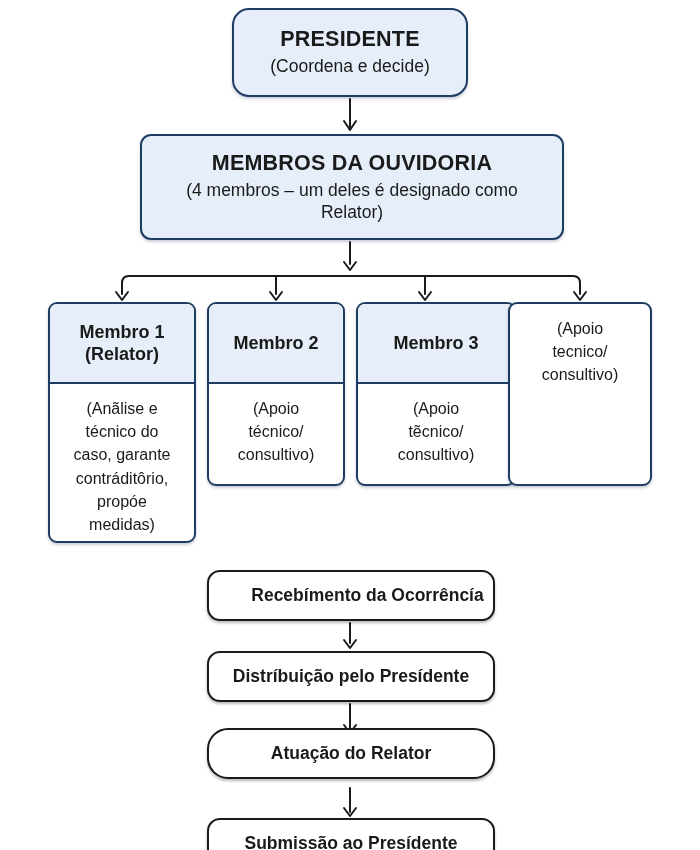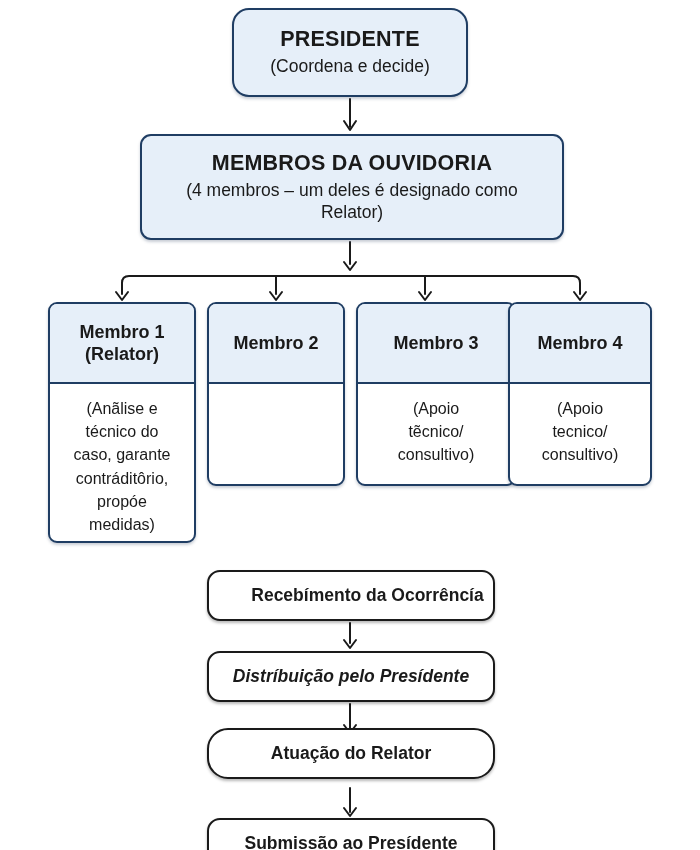--- a/index.html
+++ b/index.html
@@ -44,21 +44,21 @@
   #member-box-3{left:356px;width:160px;height:184px;}
   #member-box-4{left:508px;width:144px;height:184px;}
 
   .flow-box{
     position:absolute;left:207px;width:288px;height:51px;background:#ffffff;
     border:2px solid var(--flow-border);border-radius:13px;
     display:flex;align-items:center;justify-content:center;text-align:center;
     font-weight:bold;font-size:17.5px;box-shadow:0 2px 3px rgba(0,0,0,.28);
   }
   #flow-step-1{top:570px;padding-left:33px;}
-  #flow-step-2{top:651px;font-style:italic;}
+  #flow-step-2{top:651px;}
   #flow-step-3{top:728px;border-radius:21px;}
   #flow-step-4{top:818px;}
 
   #arrow-layer{position:absolute;left:0;top:0;width:700px;height:850px;pointer-events:none;}
   #arrow-layer path{stroke:var(--arrow);stroke-width:2;fill:none;stroke-linecap:round;stroke-linejoin:round;}
 </style>
 </head>
 <body>
 
 <div class="canvas">
@@ -113,35 +113,35 @@
     </div>
     <div class="member-body">
       <p>(Anãlise e técnico do caso, garante contráditôrio, propóe medidas)</p>
     </div>
   </div>
 
   <div class="member-box" id="member-box-2">
     <div class="member-header">
       <div class="member-name">Membro 2</div>
     </div>
+    <div class="member-body">
+      <p>(Apoio técnico/ consultivo)</p>
+    </div>
   </div>
 
   <div class="member-box" id="member-box-3">
     <div class="member-header">
       <div class="member-name">Membro 3</div>
     </div>
     <div class="member-body">
       <p>(Apoio tẽcnico/ consultivo)</p>
     </div>
   </div>
 
   <div class="member-box" id="member-box-4">
-    <div class="member-header">
-      <div class="member-name">Membro 4</div>
-    </div>
     <div class="member-body">
       <p>(Apoio tecnico/ consultivo)</p>
     </div>
   </div>
 
   <div class="flow-box" id="flow-step-1">Recebímento da Ocorrêncía</div>
   <div class="flow-box" id="flow-step-2">Distríbuição pelo Presídente</div>
   <div class="flow-box" id="flow-step-3">Atuação do Relator</div>
   <div class="flow-box" id="flow-step-4">Submissão ao Presídente</div>
 

